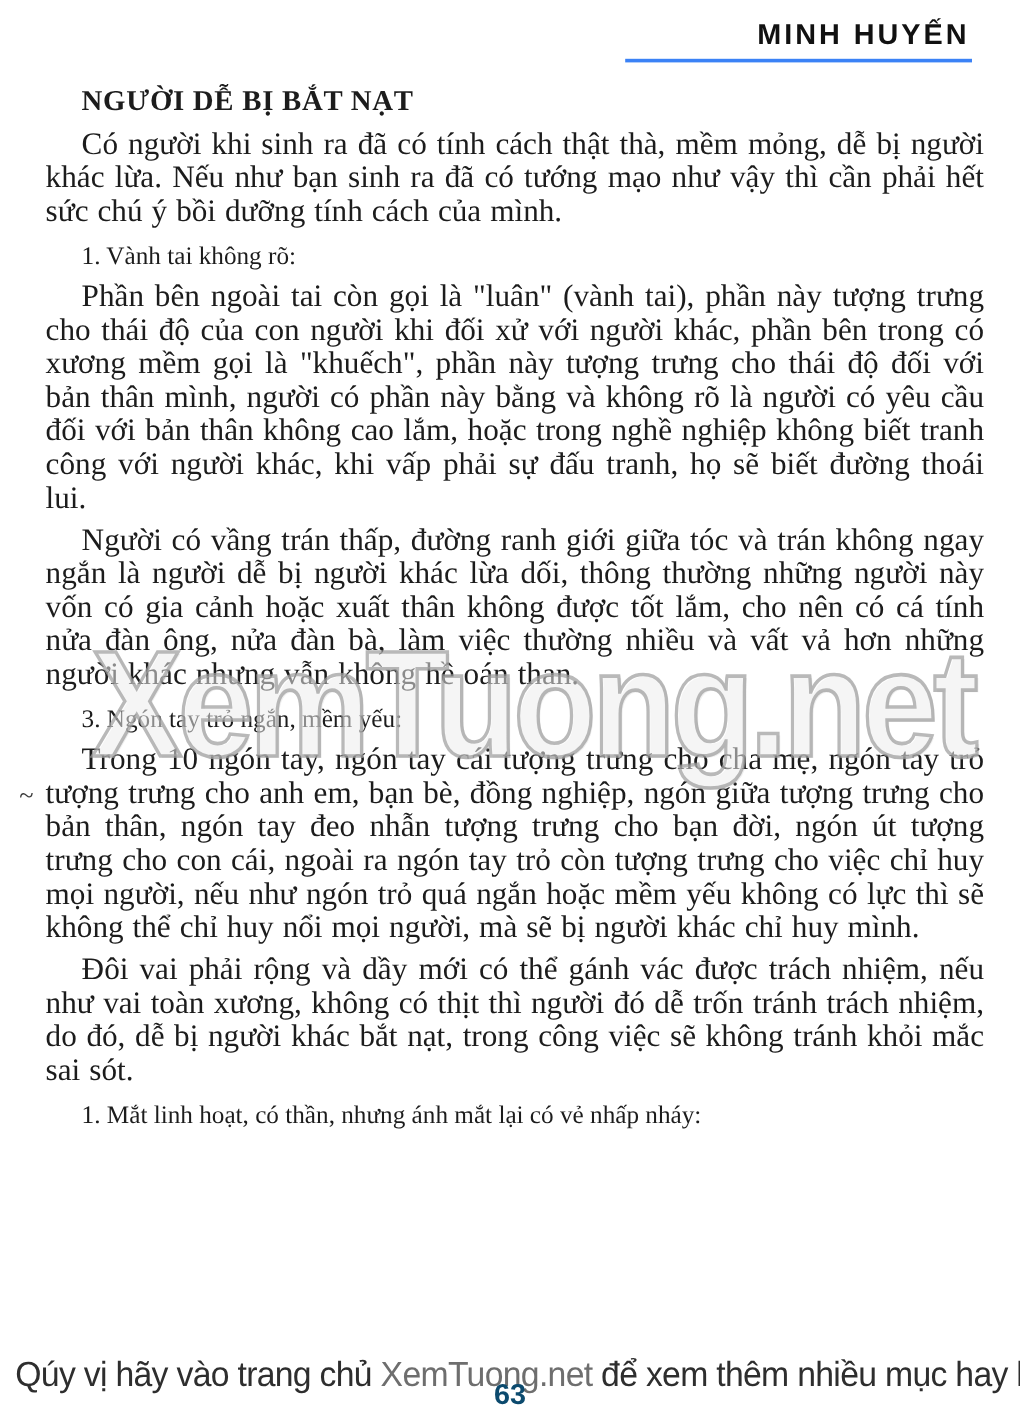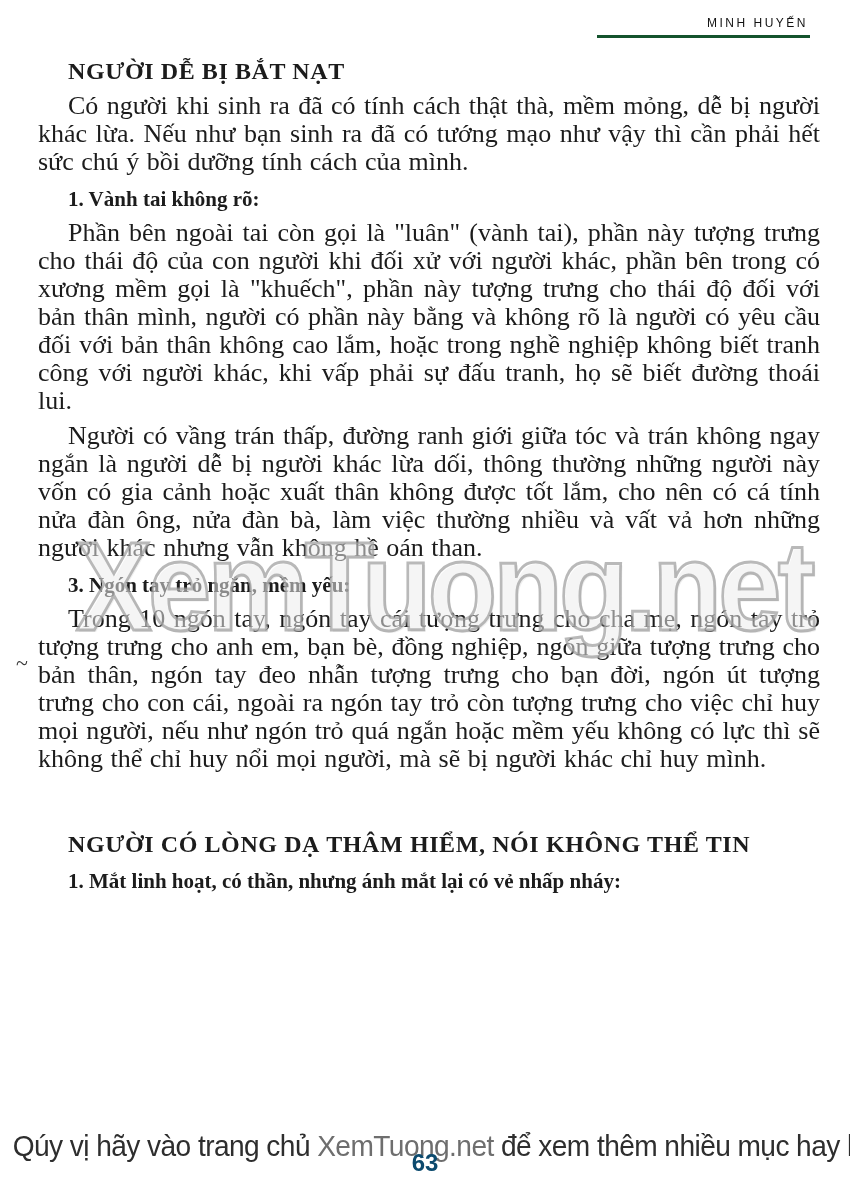--- a/index.html
+++ b/index.html
@@ -10,35 +10,35 @@
     color:#1c1c1c;
     position:relative;
     overflow:hidden;
   }
   .page{position:relative;width:850px;height:1185px;background:#fff;}
   .content{position:absolute;left:38px;right:30px;top:0;}
 
   
   .running-head{display:flex;justify-content:flex-end;margin-top:16px;padding-right:10px;}
   .running-inner{
-    border-bottom:3px solid #14532d;
+    border-bottom:3px solid #3b82f6;
     padding:0 2px 5px 110px;
     font-family:"Liberation Sans",sans-serif;
-    font-weight:normal;font-size:12px;letter-spacing:2.5px;color:#111;
+    font-weight:bold;font-size:24px;letter-spacing:2.5px;color:#111;
   }
 
   
   .sec-title{
     margin:20px 0 0 30px;
     font-size:24px;font-weight:bold;letter-spacing:0.6px;
   }
   .sec-title.second{margin-top:58px;}
   .sub-heading{
     margin:11px 0 0 30px;
-    font-size:21px;font-weight:bold;
+    font-size:21px;font-weight:normal;
   }
   .para{
     margin:7px 0 0 0;
     font-size:26px;line-height:28px;
     text-align:justify;text-indent:30px;
     word-spacing:1px;
   }
 
   
   .watermark{
@@ -88,22 +88,22 @@
     <p class="para">Có người khi sinh ra đã có tính cách thật thà, mềm mỏng, dễ bị người khác lừa. Nếu như bạn sinh ra đã có tướng mạo như vậy thì cần phải hết sức chú ý bồi dưỡng tính cách của mình.</p>
 
     <h2 class="sub-heading">1. Vành tai không rõ:</h2>
     <p class="para">Phần bên ngoài tai còn gọi là "luân" (vành tai), phần này tượng trưng cho thái độ của con người khi đối xử với người khác, phần bên trong có xương mềm gọi là "khuếch", phần này tượng trưng cho thái độ đối với bản thân mình, người có phần này bằng và không rõ là người có yêu cầu đối với bản thân không cao lắm, hoặc trong nghề nghiệp không biết tranh công với người khác, khi vấp phải sự đấu tranh, họ sẽ biết đường thoái lui.</p>
 
     <p class="para">Người có vầng trán thấp, đường ranh giới giữa tóc và trán không ngay ngắn là người dễ bị người khác lừa dối, thông thường những người này vốn có gia cảnh hoặc xuất thân không được tốt lắm, cho nên có cá tính nửa đàn ông, nửa đàn bà, làm việc thường nhiều và vất vả hơn những người khác nhưng vẫn không hề oán than.</p>
 
     <h2 class="sub-heading">3. Ngón tay trỏ ngắn, mềm yếu:</h2>
     <p class="para">Trong 10 ngón tay, ngón tay cái tượng trưng cho cha mẹ, ngón tay trỏ tượng trưng cho anh em, bạn bè, đồng nghiệp, ngón giữa tượng trưng cho bản thân, ngón tay đeo nhẫn tượng trưng cho bạn đời, ngón út tượng trưng cho con cái, ngoài ra ngón tay trỏ còn tượng trưng cho việc chỉ huy mọi người, nếu như ngón trỏ quá ngắn hoặc mềm yếu không có lực thì sẽ không thể chỉ huy nổi mọi người, mà sẽ bị người khác chỉ huy mình.</p>
 
+    <p class="para">Đôi vai phải rộng và dầy mới có thể gánh vác được trách nhiệm, nếu như vai toàn xương, không có thịt thì người đó dễ trốn tránh trách nhiệm, do đó, dễ bị người khác bắt nạt, trong công việc sẽ không tránh khỏi mắc sai sót.</p>
 
-    <h1 class="sec-title second">NGƯỜI CÓ LÒNG DẠ THÂM HIỂM, NÓI KHÔNG THỂ TIN</h1>
 
     <h2 class="sub-heading">1. Mắt linh hoạt, có thần, nhưng ánh mắt lại có vẻ nhấp nháy:</h2>
 
   </div>
 
   <div class="watermark">XemTuong.net</div>
 
   <div class="margin-mark">~</div>
 
   <div class="footer"><span>Qúy vị hãy vào trang chủ </span><span class="brand">XemTuong.net</span><span> để xem thêm nhiều mục hay khác</span></div>

